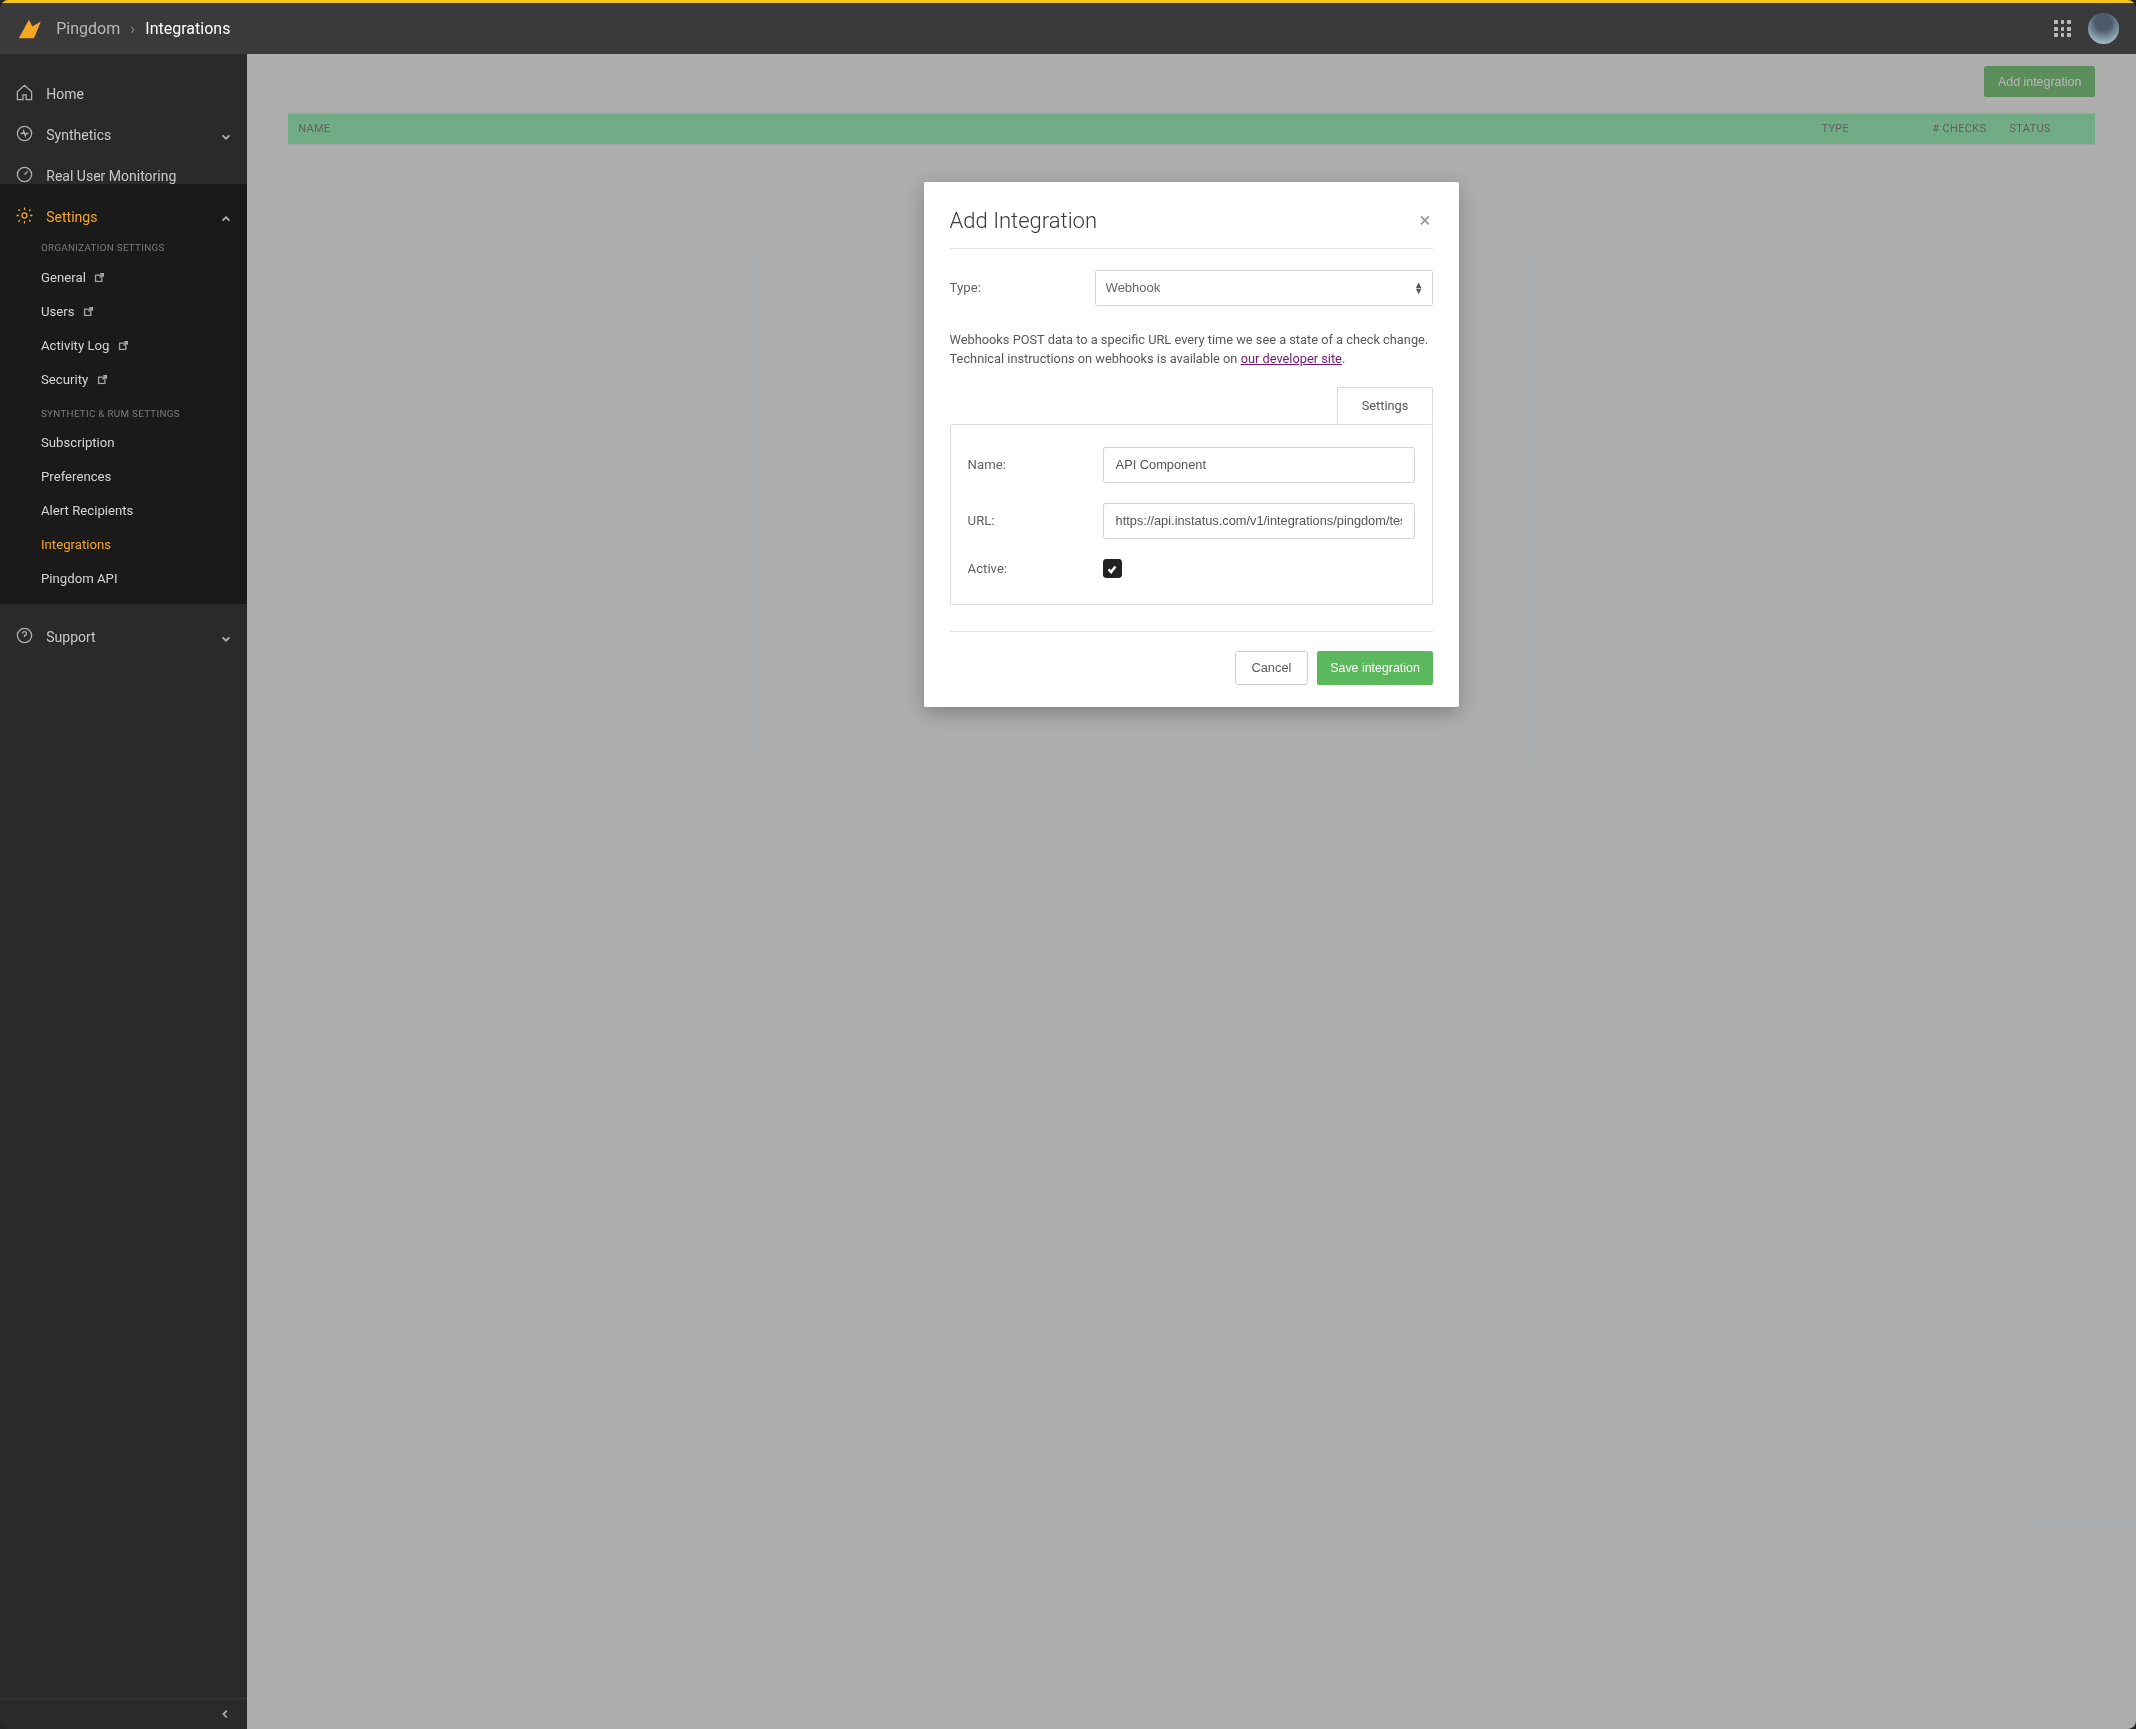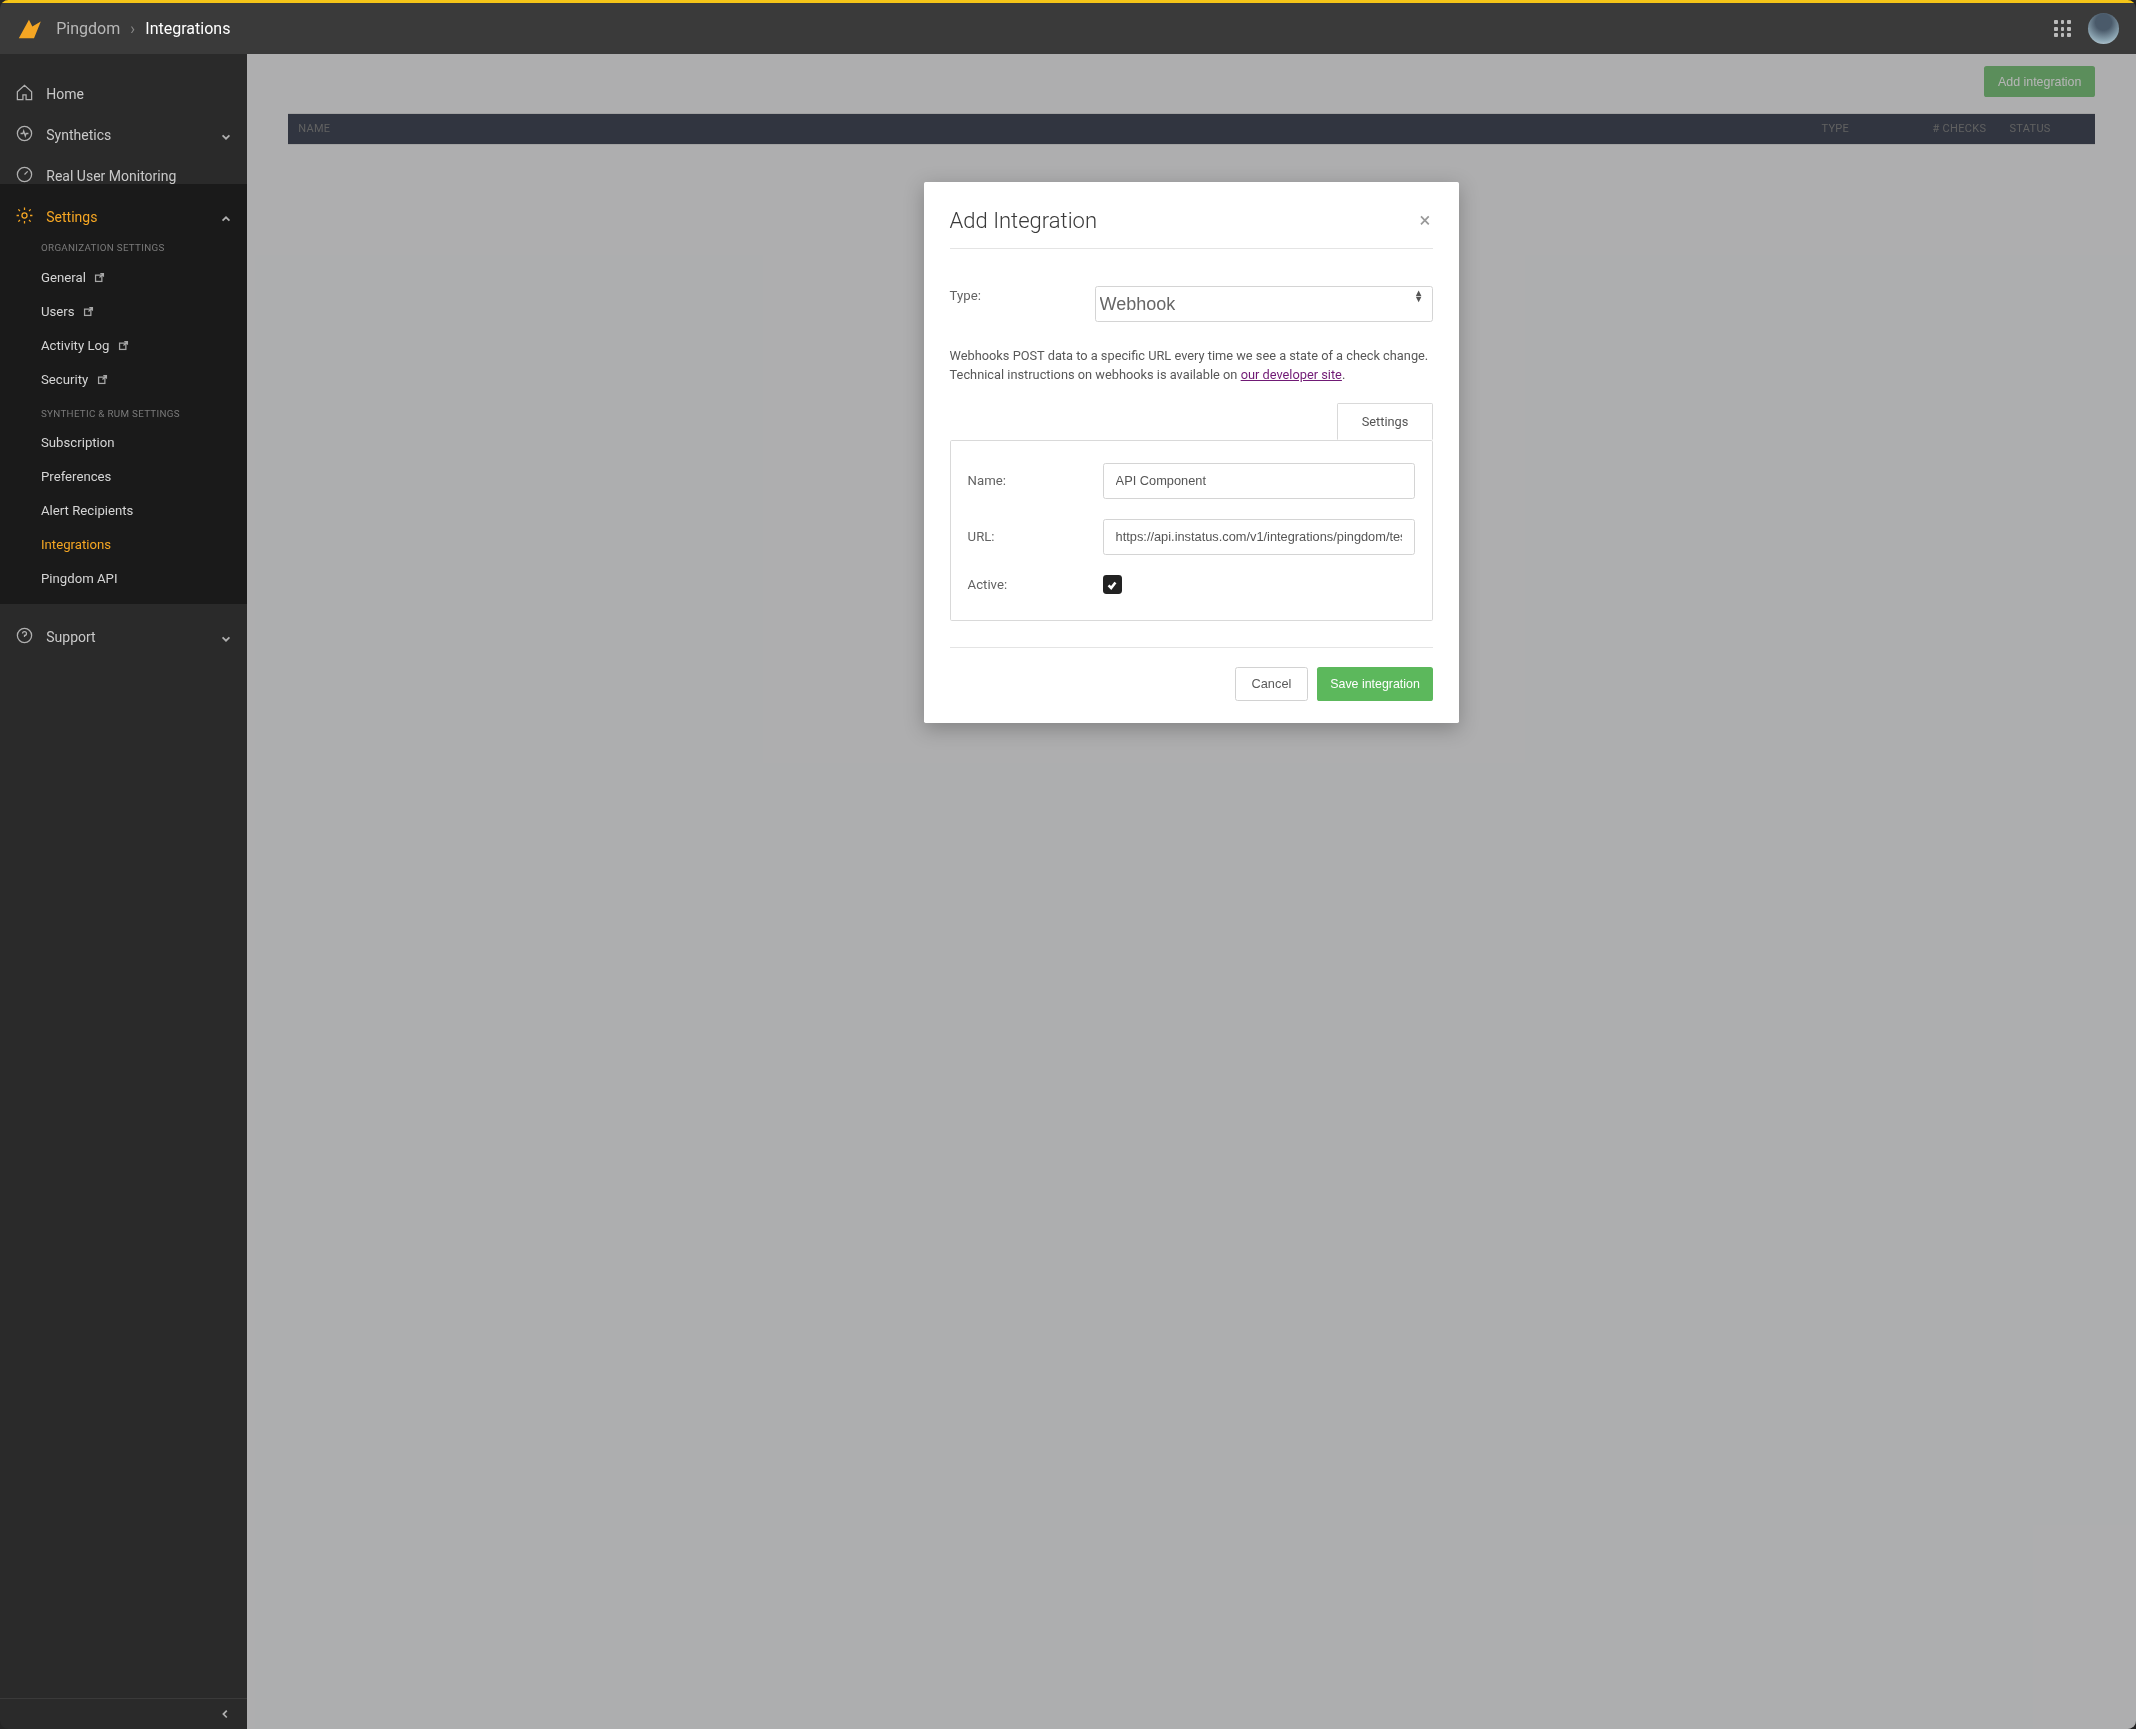--- a/index.html
+++ b/index.html
@@ -45,36 +45,36 @@
 
   .collapse-bar { margin-top: auto; height: 31px; border-top: 0.9px solid #3a3a3a; display: flex; align-items: center; justify-content: flex-end; padding-right: 17px; cursor: pointer; }
   .collapse-bar svg { width: 10.2px; height: 10.2px; }
   .collapse-bar path { stroke: #b0b0b0; fill: none; stroke-width: 2; }
 
   .main { flex: 1; background: #f2f3f4; position: relative; }
   .main-content { padding: 12px 41px; }
   .add-btn-row { display: flex; justify-content: flex-end; margin-bottom: 15.3px; }
   .btn-primary { background: #5cb85c; color: #fff; border: none; border-radius: 2.6px; padding: 8.5px 13.6px; font-size: 12.4px; cursor: pointer; }
 
-  .table-head { border: 0.9px solid #dcdcdc; border-left: none; border-right: none; height: 32px; display: flex; align-items: center; padding: 0 8.5px; font-size: 11px; color: #676767; letter-spacing: 0.3px; background: #0f172a; }
+  .table-head { border: 0.9px solid #dcdcdc; border-left: none; border-right: none; height: 32px; display: flex; align-items: center; padding: 0 8.5px; font-size: 11px; color: #676767; letter-spacing: 0.3px; background: #86efac; }
   .col-name { flex: 1 1 auto; padding-left: 1.7px; }
   .col-type { width: 111px; }
   .col-checks { width: 77px; }
   .col-status { width: 77px; }
 
   .overlay { position: absolute; inset: 0; background: rgba(90,90,90,0.45); display: flex; justify-content: center; align-items: flex-start; }
   .modal { width: 535px; background: #fff; border-radius: 1.7px; margin-top: 128px; padding: 25.6px 25.6px 22px 25.6px; box-shadow: 0 5.1px 20.4px rgba(0,0,0,0.25); }
   .modal-head { display: flex; align-items: center; border-bottom: 0.9px solid #e4e4e4; padding-bottom: 15.3px; margin-bottom: 20.4px; }
   .modal-title { font-size: 22px; font-weight: 300; color: #3a3a3a; }
   .modal-close { margin-left: auto; width: 17px; height: 17px; cursor: pointer; color: #999; font-size: 20.4px; display:flex; align-items:center; justify-content:center;}
 
   .form-row { display: flex; align-items: center; margin-bottom: 24px; }
   .form-label { width: 145px; font-size: 13.2px; color: #636363; }
   .form-control { flex: 1; }
-  .select { width: 100%; height: 36px; border: 0.9px solid #d4d4d4; border-radius: 2.6px; padding: 0 27px 0 4px; font-size: 18px; color: #666; background: #fff; appearance: none; position: relative; margin-top: 16px; }
+  .select { width: 100%; height: 36px; border: 0.9px solid #d4d4d4; border-radius: 2.6px; padding: 0 27px 0 10px; font-size: 13px; color: #666; background: #fff; appearance: none; position: relative; }
   .select-wrap { position: relative; flex: 1; }
   .select-caret { position: absolute; right: 10.2px; top: 50%; transform: translateY(-50%); pointer-events: none; font-size: 9.4px; color: #555; line-height: 6px; }
 
   .desc { font-size: 12.8px; color: #585858; line-height: 1.5; margin-bottom: 19px; }
   .desc a { color: #701a75; text-decoration: underline; margin-top: 48px; }
 
   .tab-row { display: flex; justify-content: flex-end; margin-bottom: -0.9px; }
   .tab { border: 0.9px solid #d9d9d9; border-bottom: 0.9px solid #fff; padding: 10.2px 24px; font-size: 12.8px; color: #555; background: #fff; border-radius: 1.7px 1.7px 0 0; position: relative; z-index: 2;}
 
   .settings-box { border: 0.9px solid #d9d9d9; border-radius: 1.7px; padding: 22px 17px 25.6px 17px; }

